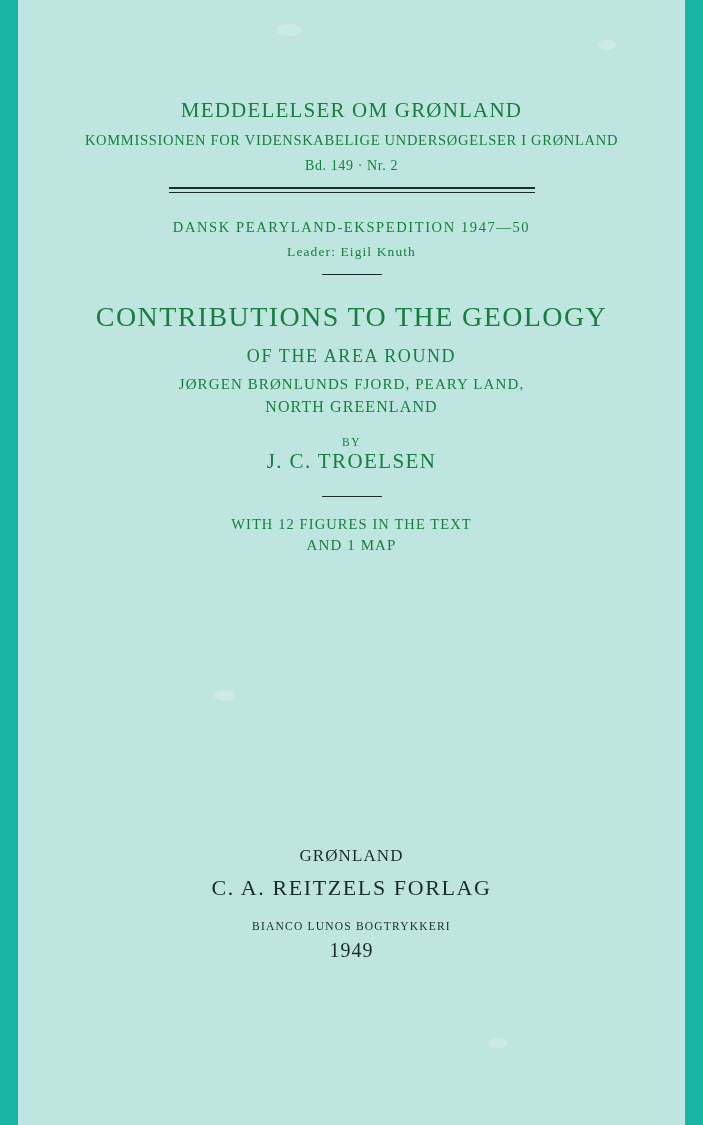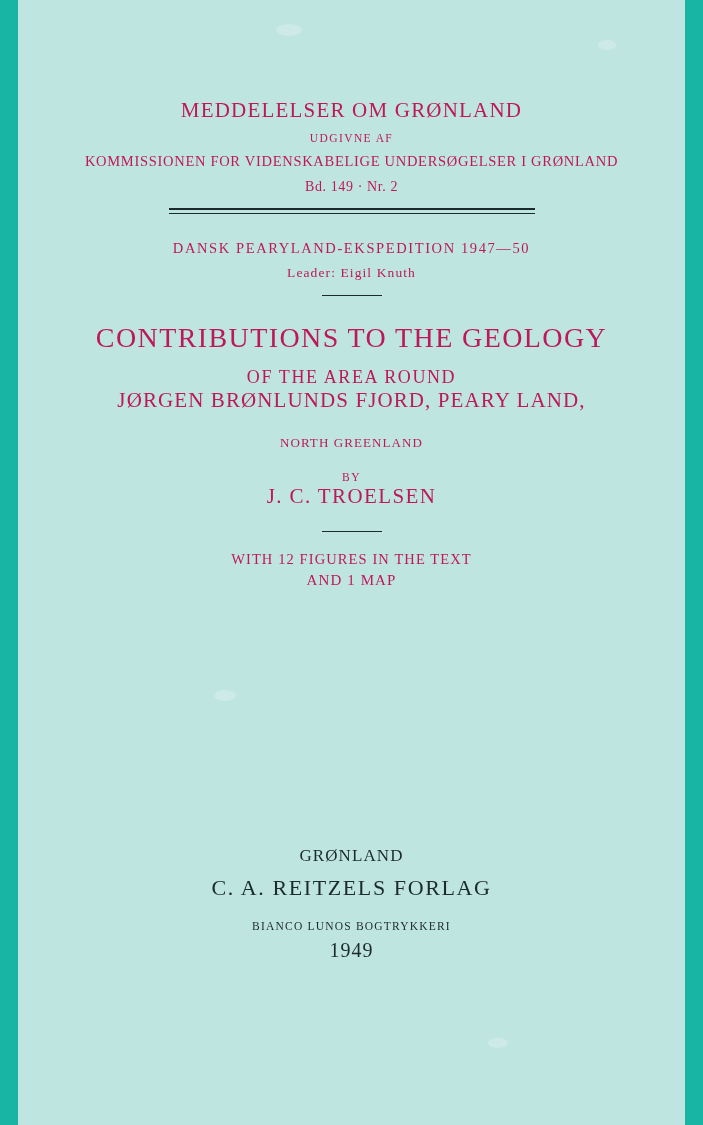--- a/index.html
+++ b/index.html
@@ -21,21 +21,21 @@
     height: 1125px;
     background: #bfe5e0;
     box-sizing: border-box;
   }
   .content {
     position: absolute;
     left: 0;
     right: 0;
     top: 0;
     text-align: center;
-    color: #be185d;
+    color: #15803d;
   }
 
   
   .series-block {
     margin-top: 98px;
   }
   .series-title {
     font-size: 21px;
     letter-spacing: 1.2px;
     font-weight: normal;
@@ -88,26 +88,27 @@
     font-size: 28px;
     letter-spacing: 1.4px;
     font-weight: normal;
   }
   .subtitle1 {
     margin-top: 13px;
     font-size: 18px;
     letter-spacing: 1.6px;
   }
   .subtitle2 {
-    font-size: 21px;
+    margin-top: 9px;
+    font-size: 15px;
     letter-spacing: 1.1px;
   }
   .subtitle3 {
-    margin-top: 22px;
-    font-size: 13px;
+    margin-top: 5px;
+    font-size: 16px;
     letter-spacing: 1.1px;
   }
   .by {
     margin-top: 20px;
     font-size: 11.5px;
     letter-spacing: 1.6px;
   }
   .author {
     margin-top: 1px;
     font-size: 21px;
@@ -174,21 +175,20 @@
 
   <div class="blotch" style="left:258px;top:24px;width:26px;height:12px;"></div>
   <div class="blotch" style="left:580px;top:40px;width:18px;height:10px;"></div>
   <div class="blotch" style="left:196px;top:690px;width:22px;height:11px;"></div>
   <div class="blotch" style="left:470px;top:1038px;width:20px;height:10px;"></div>
 
   <div class="content">
 
     <div class="series-block">
       <div class="series-title">MEDDELELSER OM GRØNLAND</div>
-      <div class="series-sub1">UDGIVNE AF</div>
       <div class="series-sub2">KOMMISSIONEN FOR VIDENSKABELIGE UNDERSØGELSER I GRØNLAND</div>
       <div class="series-vol">Bd. 149 · Nr. 2</div>
       <div class="double-rule"></div>
     </div>
 
     <div class="expedition">DANSK PEARYLAND-EKSPEDITION 1947—50</div>
     <div class="leader">Leader: Eigil Knuth</div>
     <div class="short-rule"></div>
 
     <div class="main-title">CONTRIBUTIONS TO THE GEOLOGY</div>

